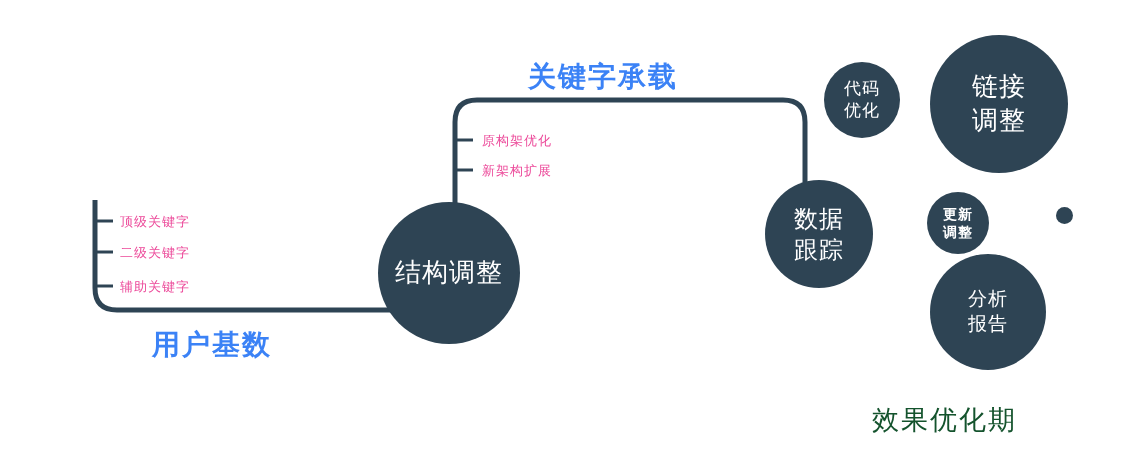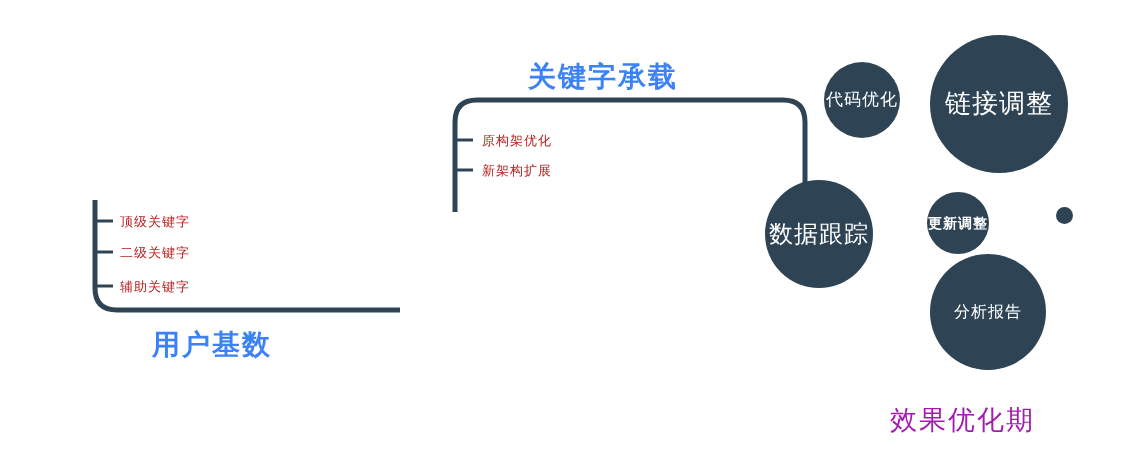--- a/index.html
+++ b/index.html
@@ -16,63 +16,63 @@
     left: 0; top: 0;
     width: 1130px; height: 450px;
     z-index: 0;
   }
   .node {
     position: absolute;
     border-radius: 50%;
     background: #2e4454;
     color: #ffffff;
     display: flex;
-    flex-direction: row;
+    flex-direction: column;
     align-items: center;
     justify-content: center;
     text-align: center;
     z-index: 2;
     line-height: 1.3;
     letter-spacing: 1px;
   }
   .node-traffic   { left: 15px;  top: 55px;  width: 160px; height: 160px; font-size: 26px; }
   .node-structure { left: 378px; top: 202px; width: 142px; height: 142px; font-size: 26px; }
   .node-tracking  { left: 765px; top: 180px; width: 108px; height: 108px; font-size: 24px; }
   .node-code      { left: 824px; top: 62px;  width: 76px;  height: 76px;  font-size: 17px; }
   .node-link      { left: 930px; top: 35px;  width: 138px; height: 138px; font-size: 26px; }
   .node-update    { left: 927px; top: 192px; width: 62px;  height: 62px;  font-size: 14px; font-weight: bold; }
-  .node-report    { left: 930px; top: 254px; width: 116px; height: 116px; font-size: 16px; }
+  .node-report    { left: 930px; top: 254px; width: 116px; height: 116px; font-size: 19px; }
   .node-dot       { left: 1056px; top: 207px; width: 17px; height: 17px; }
   .edge-label {
     position: absolute;
     color: #3b82f6;
     font-weight: bold;
     z-index: 1;
     letter-spacing: 2px;
     white-space: nowrap;
   }
   .label-user-base     { left: 152px; top: 326px; font-size: 28px; }
   .label-keyword-load  { left: 528px; top: 58px;  font-size: 28px; }
   .tick-label {
     position: absolute;
-    color: #b91c1c;
+    color: #ec4899;
     font-size: 13px;
     z-index: 1;
     white-space: nowrap;
     letter-spacing: 1px;
   }
   .t-traffic-0 { left: 120px; top: 213px; }
   .t-traffic-1 { left: 120px; top: 244px; text-align: right; }
   .t-traffic-2 { left: 120px; top: 278px; }
   .t-structure-0 { left: 482px; top: 132px; }
   .t-structure-1 { left: 482px; top: 162px; }
   .caption {
     position: absolute;
-    left: 890px; top: 402px;
-    color: #a21caf;
+    left: 872px; top: 402px;
+    color: #14532d;
     font-size: 27px;
     letter-spacing: 2px;
     z-index: 1;
     white-space: nowrap;
   }
 </style>
 </head>
 <body>
 
 <div class="stage">
@@ -85,20 +85,23 @@
     <path d="M 95 252 L 113 252" stroke="#2e4454" stroke-width="3"></path>
     <path d="M 95 286 L 113 286" stroke="#2e4454" stroke-width="3"></path>
 
     <path d="M 455 212 L 455 122 Q 455 100 477 100 L 783 100 Q 805 100 805 122 L 805 200" fill="none" stroke="#2e4454" stroke-width="5"></path>
 
     <path d="M 455 140 L 473 140" stroke="#2e4454" stroke-width="3"></path>
     <path d="M 455 170 L 473 170" stroke="#2e4454" stroke-width="3"></path>
   </svg>
 
 
+  <div class="node node-structure">
+    <span>结构调整</span>
+  </div>
 
   <div class="node node-tracking">
     <span>数据</span>
     <span>跟踪</span>
   </div>
 
   <div class="node node-code">
     <span>代码</span>
     <span>优化</span>
   </div>

